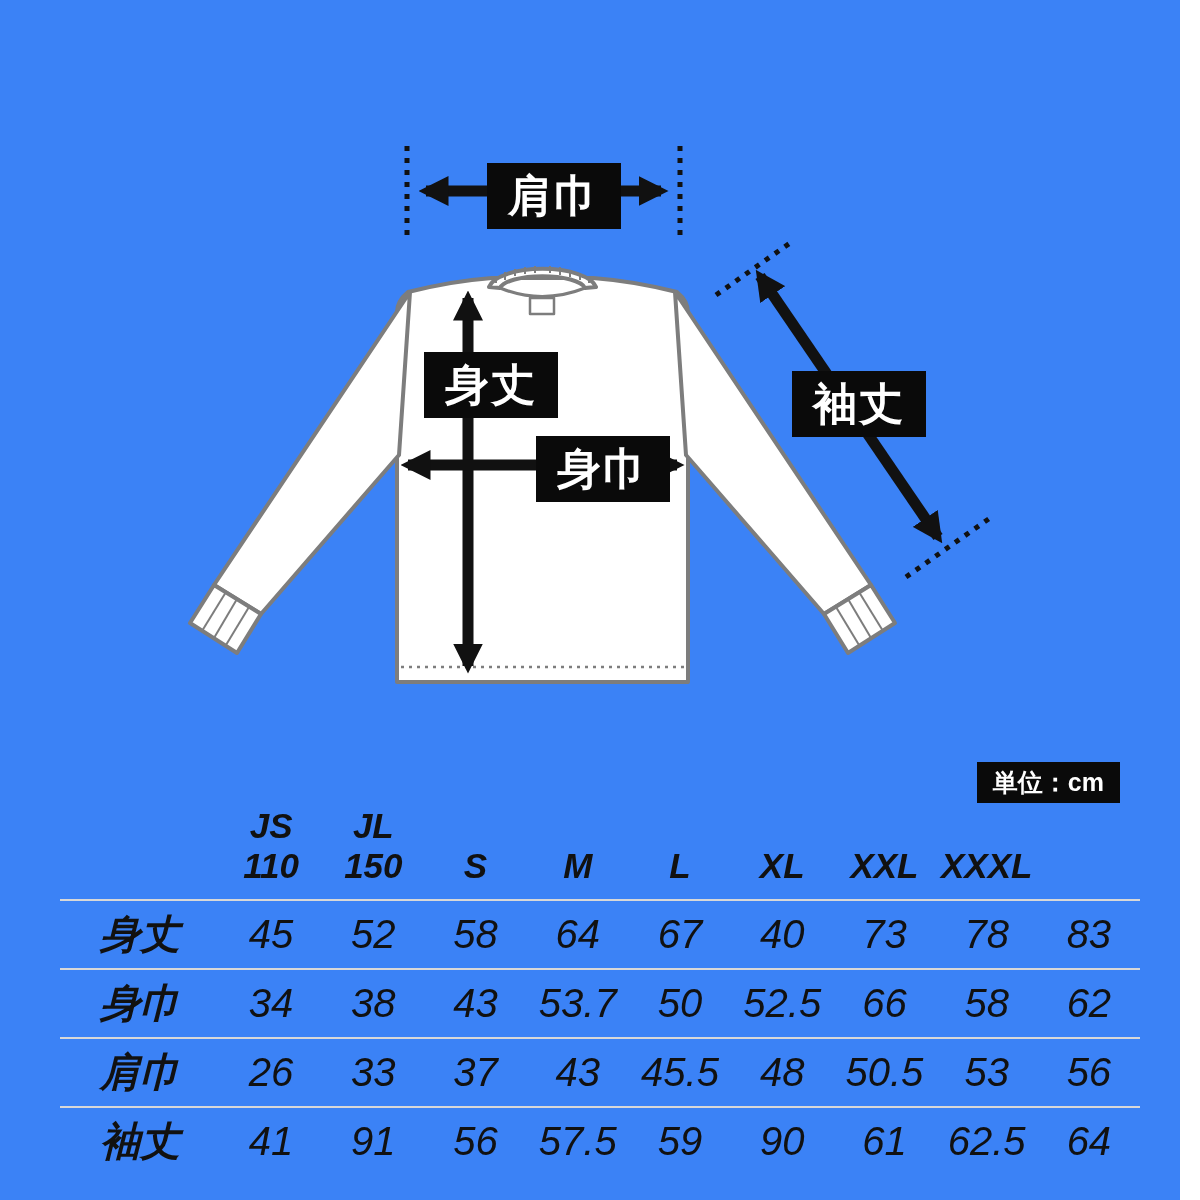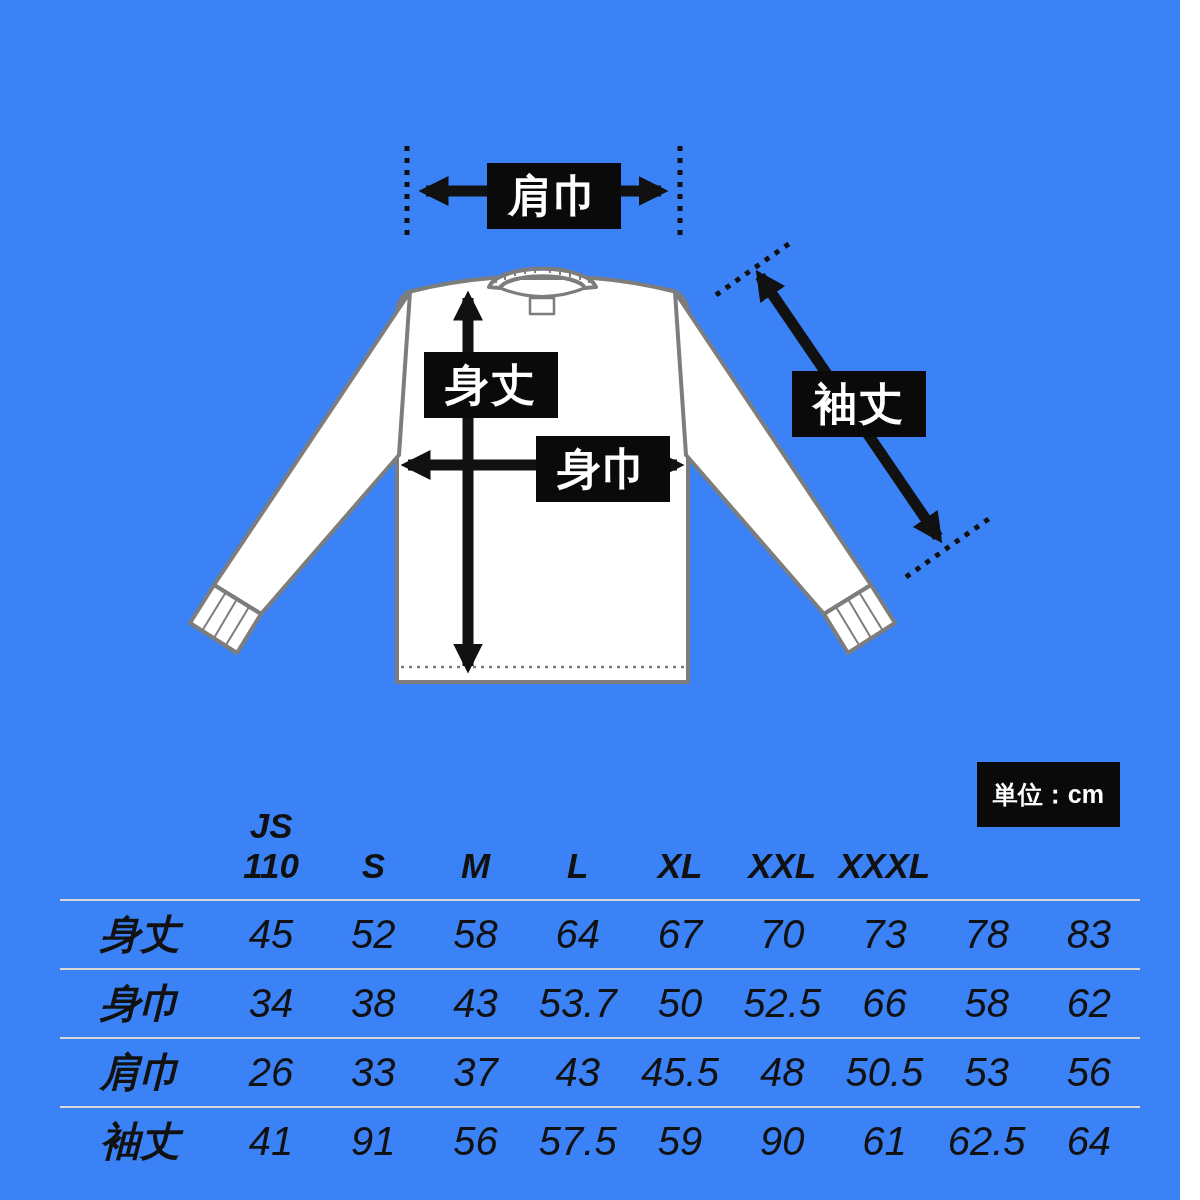--- a/index.html
+++ b/index.html
@@ -7,21 +7,21 @@
     position:relative;width:1180px;height:1200px;background:#3b82f6;overflow:hidden;
     font-family:"Liberation Sans","DejaVu Sans",sans-serif;color:#111;
   }
   .diagram-svg{position:absolute;left:0;top:0;}
   .measure-label{
     position:absolute;background:#0a0a0a;color:#ffffff;font-weight:bold;
     font-size:44px;line-height:1;padding:11px 21px;letter-spacing:2px;white-space:nowrap;
   }
   .unit-badge{
     position:absolute;top:762px;right:60px;background:#0a0a0a;color:#ffffff;
-    font-weight:bold;font-size:25px;line-height:1;padding:20px 16px;white-space:nowrap;
+    font-weight:bold;font-size:25px;line-height:1;padding:8px 16px;white-space:nowrap;
   }
   .size-table{position:absolute;left:60px;top:806px;width:1080px;font-style:italic;}
   .thead{
     display:grid;grid-template-columns:160px repeat(9,1fr);
     align-items:end;padding-bottom:12px;
   }
   .th{text-align:center;font-weight:bold;font-size:35px;line-height:1.15;}
   .th-top{min-height:0;}
   .tr{
     display:grid;grid-template-columns:160px repeat(9,1fr);
@@ -102,20 +102,24 @@
   <div class="unit-badge">単位：cm</div>
 
   <div class="size-table">
     <div class="thead">
       <div class="th"></div>
       <div class="th">
         <div class="th-top">JS</div>
         <div class="th-bottom">110</div>
       </div>
       <div class="th">
+        <div class="th-top">JL</div>
+        <div class="th-bottom">150</div>
+      </div>
+      <div class="th">
         <div class="th-top"></div>
         <div class="th-bottom">S</div>
       </div>
       <div class="th">
         <div class="th-top"></div>
         <div class="th-bottom">M</div>
       </div>
       <div class="th">
         <div class="th-top"></div>
         <div class="th-bottom">L</div>
@@ -134,21 +138,21 @@
       </div>
     </div>
 
     <div class="tr">
       <div class="td rowlabel">身丈</div>
       <div class="td">45</div>
       <div class="td">52</div>
       <div class="td">58</div>
       <div class="td">64</div>
       <div class="td">67</div>
-      <div class="td">70</div>
+      <div class="td">40</div>
       <div class="td">73</div>
       <div class="td">78</div>
       <div class="td">83</div>
     </div>
 
     <div class="tr">
       <div class="td rowlabel">身巾</div>
       <div class="td">34</div>
       <div class="td">38</div>
       <div class="td">43</div>

